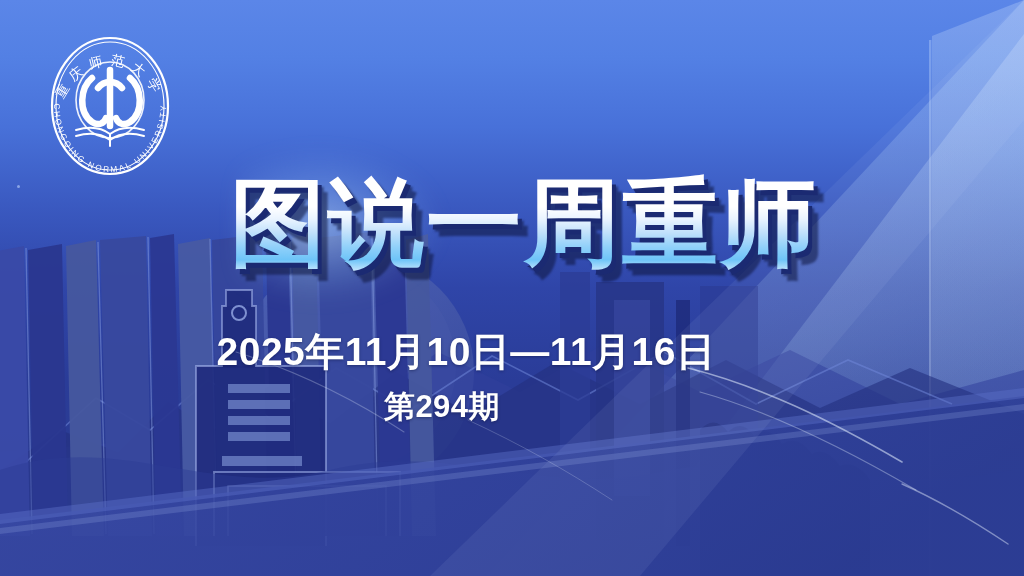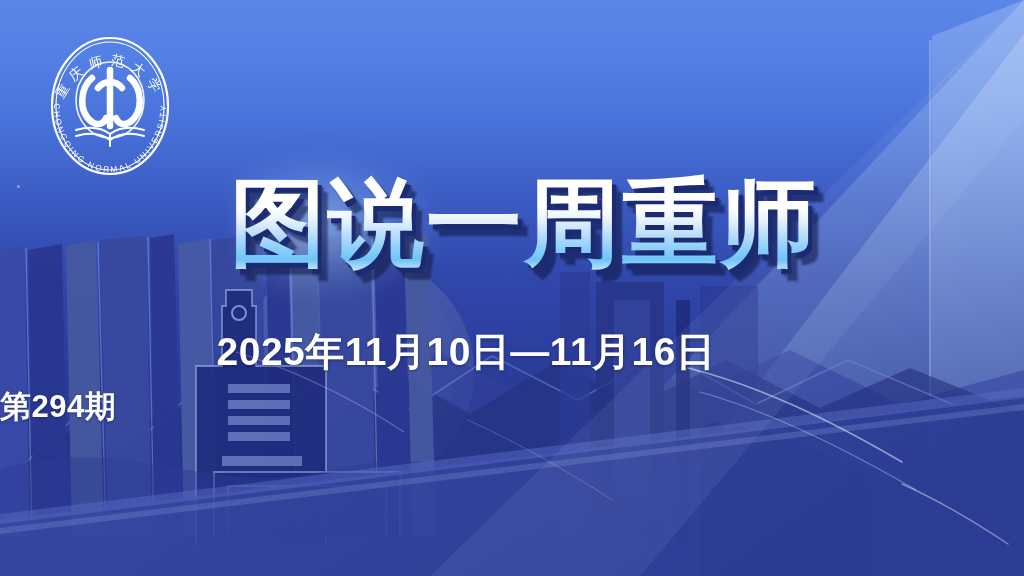--- a/index.html
+++ b/index.html
@@ -102,20 +102,21 @@
     color:#ffffff;
     font-size:39px;
     font-weight:700;
     letter-spacing:0.5px;
     text-shadow:0 1px 3px rgba(10,18,60,0.45);
   }
   #issue-line {
     position:absolute;
     left:0; top:386px;
     width:884px;
+    text-align:center;
     z-index:50;
     color:#ffffff;
     font-size:31px;
     font-weight:700;
     letter-spacing:0.5px;
     text-shadow:0 1px 3px rgba(10,18,60,0.45);
   }
 
   
   #speck {

